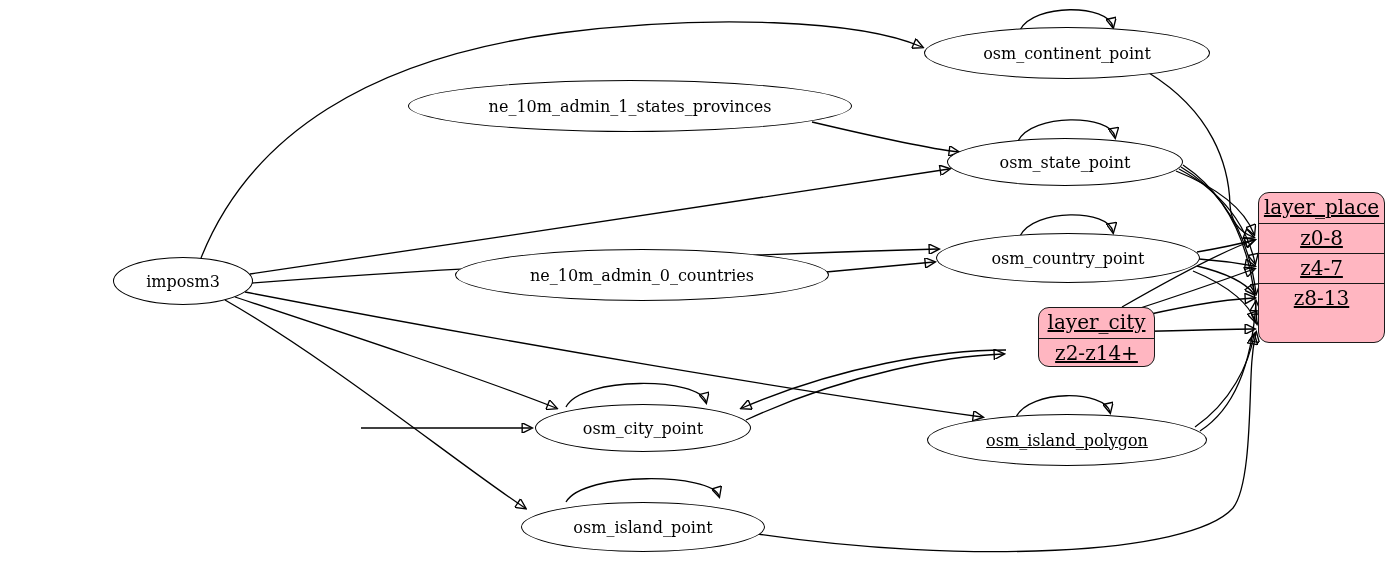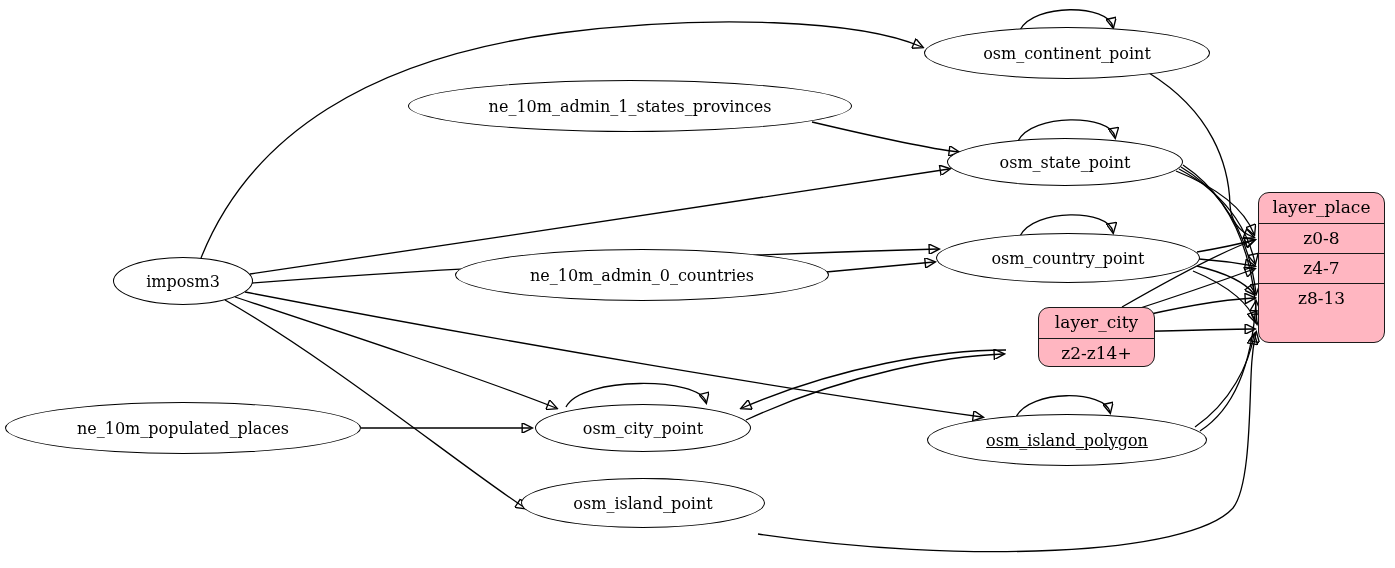--- a/index.html
+++ b/index.html
@@ -11,21 +11,21 @@
   #edges{position:absolute;left:0;top:0;width:1395px;height:568px;}
   #edges path{fill:none;stroke:#000;stroke-width:1.3px;}
   .ellipse-node{
     position:absolute;border:1.4px solid #000;border-radius:50%;
     background:#fff;display:flex;align-items:center;justify-content:center;
     font-size:16px;white-space:nowrap;box-sizing:border-box;
   }
   .record-node{
     position:absolute;border:1.6px solid #1a1a1a;border-radius:11px;
     background:#ffb6c1;box-sizing:border-box;overflow:hidden;
-    font-size:17px;text-align:center;
+    font-size:20px;text-align:center;text-decoration:underline;
   }
   .record-row{height:30px;line-height:29px;box-sizing:border-box;}
   .record-row + .record-row{border-top:1.3px solid #1a1a1a;}
 </style>
 </head>
 <body>
 
 <div id="canvas">
 
   <svg id="edges" width="1395" height="568" viewBox="0 0 1395 568">
@@ -81,23 +81,20 @@
   </div>
 
   <div class="ellipse-node" style="left:408px;top:80px;width:444px;height:52px;">
     <span>ne_10m_admin_1_states_provinces</span>
   </div>
 
   <div class="ellipse-node" style="left:455px;top:249px;width:374px;height:52px;">
     <span>ne_10m_admin_0_countries</span>
   </div>
 
-  <div class="ellipse-node" style="left:5px;top:402px;width:356px;height:52px;">
-    <span>ne_10m_populated_places</span>
-  </div>
 
   <div class="ellipse-node" style="left:924px;top:27px;width:286px;height:52px;">
     <span>osm_continent_point</span>
   </div>
 
   <div class="ellipse-node" style="left:947px;top:138px;width:236px;height:48px;">
     <span>osm_state_point</span>
   </div>
 
   <div class="ellipse-node" style="left:936px;top:233px;width:264px;height:50px;">
@@ -105,21 +102,21 @@
   </div>
 
   <div class="ellipse-node" style="left:535px;top:404px;width:216px;height:48px;">
     <span>osm_city_point</span>
   </div>
 
   <div class="ellipse-node" style="left:927px;top:414px;width:280px;height:52px;text-decoration:underline;">
     <span>osm_island_polygon</span>
   </div>
 
-  <div class="ellipse-node" style="left:521px;top:478px;width:244px;height:50px;">
+  <div class="ellipse-node" style="left:521px;top:502px;width:244px;height:50px;">
     <span>osm_island_point</span>
   </div>
 
   <div class="record-node" style="left:1008px;top:307px;width:117px;height:60px;margin-left:30px;">
     <div class="record-row">layer_city</div>
     <div class="record-row">z2-z14+</div>
   </div>
 
   <div class="record-node" style="left:1258px;top:192px;width:127px;height:151px;">
     <div class="record-row">layer_place</div>

